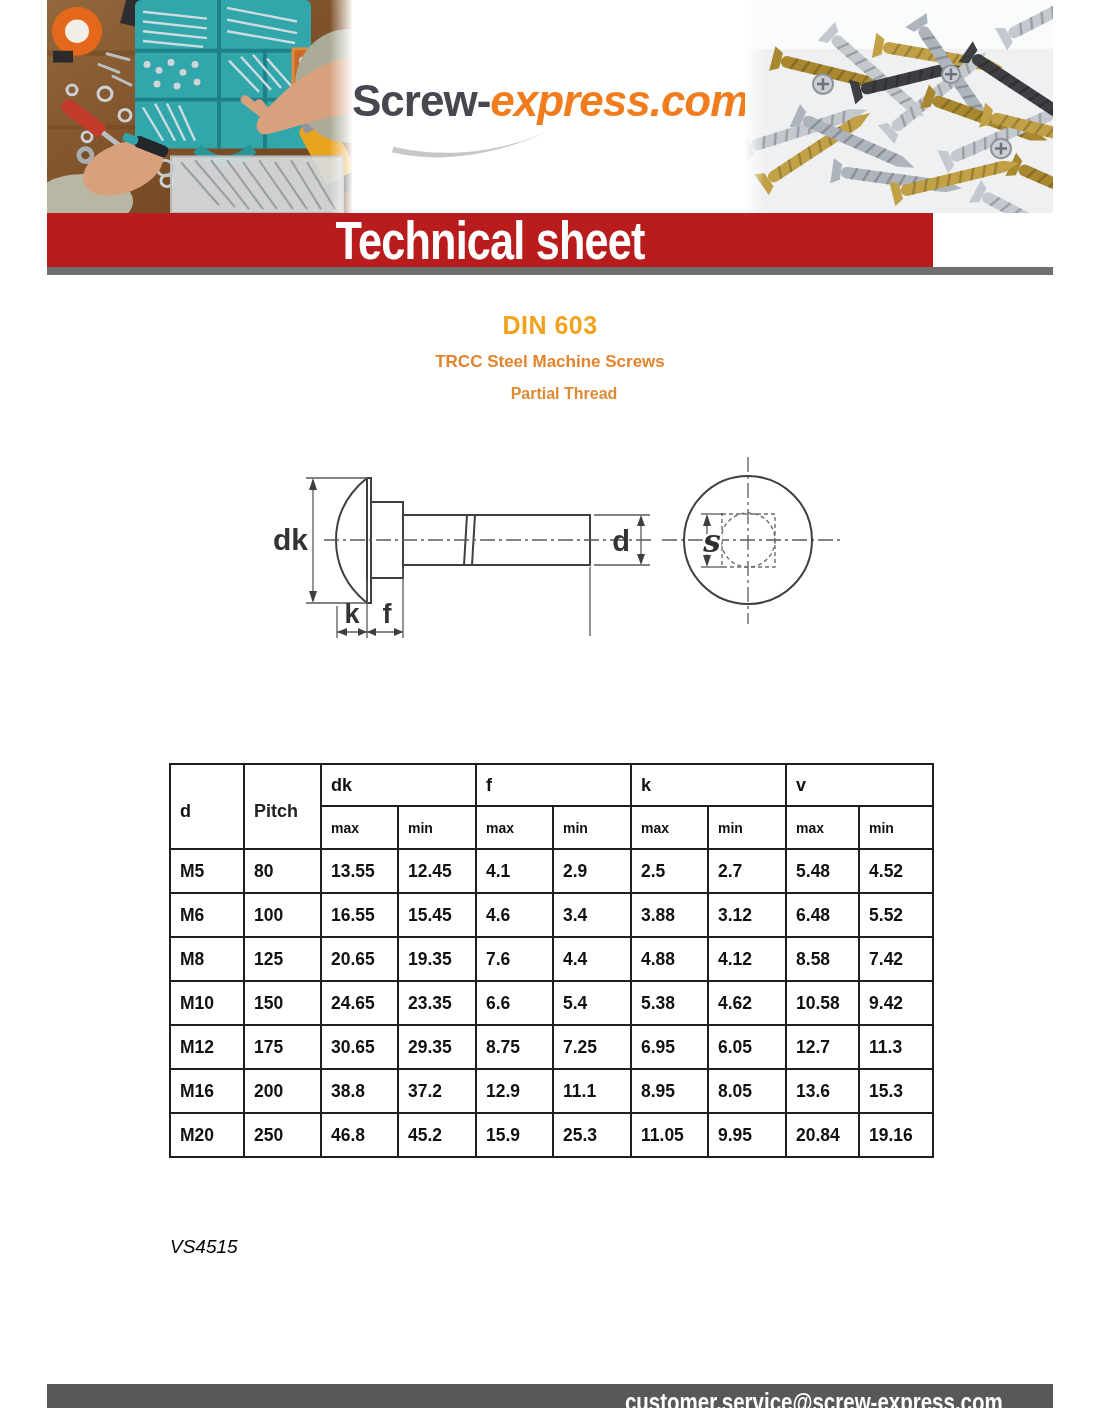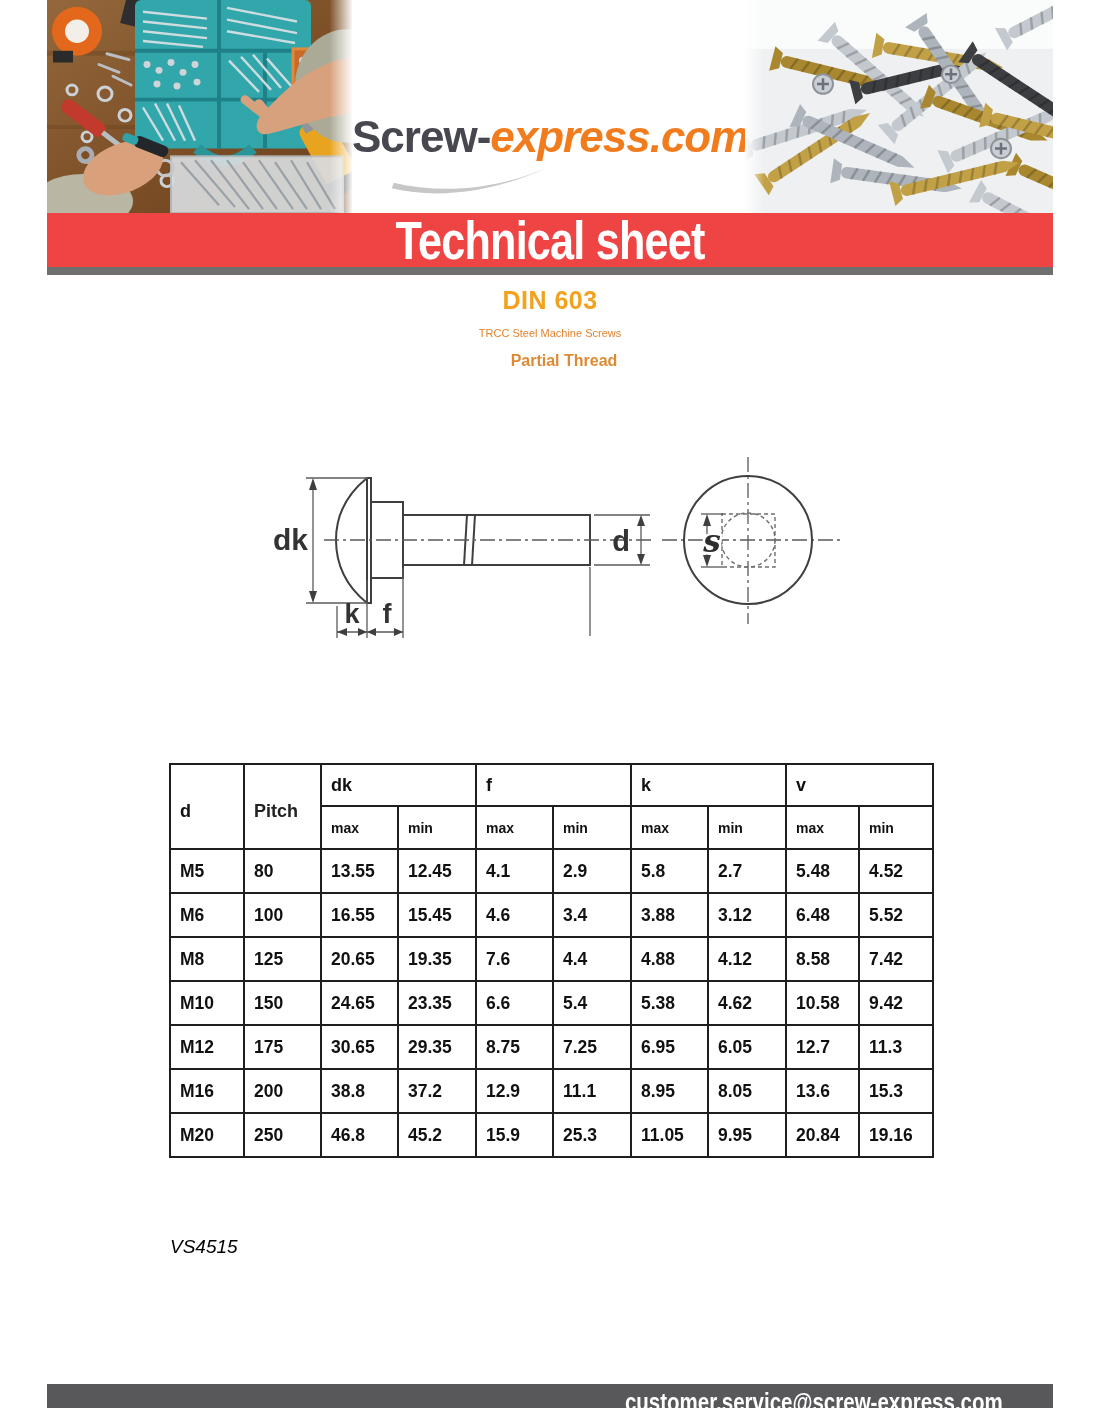--- a/index.html
+++ b/index.html
@@ -5,35 +5,35 @@
   html,body { margin:0; padding:0; background:#ffffff; }
   .page { position:relative; width:1100px; height:1422px; background:#fff; overflow:hidden;
           font-family:"Liberation Sans", sans-serif; }
 
   
   .photo { position:absolute; top:0; height:213px; overflow:hidden; }
   .photo svg { display:block; width:100%; height:100%; }
   .photo-left  { left:47px;  width:305px; }
   .photo-right { left:745px; width:308px; }
 
-  .logo-area { position:absolute; left:352px; top:0; width:393px; height:213px; background:#fff;margin-top:36px; }
+  .logo-area { position:absolute; left:352px; top:0; width:393px; height:213px; background:#fff; }
   .logo-line { margin-top:76px; text-align:center; font-size:44px; font-weight:bold; letter-spacing:-1px; white-space:nowrap; }
   .logo-dark   { color:#47474f; }
   .logo-orange { color:#f07c1e; font-style:italic; }
   .swoosh { display:block; margin:2px 0 0 38px; width:158px; height:32px; }
 
-  .banner { position:absolute; left:47px; top:213px; width:1006px; height:54px; background:#ef4444; text-align:center; }
+  .banner { position:absolute; left:47px; top:213px; width:886px; height:54px; background:#b91c1c; text-align:center; }
   .banner .condensed { display:inline-block; font-size:54px; line-height:54px; font-weight:bold; color:#fff;
                        transform:scaleX(0.8); transform-origin:center; letter-spacing:-1px; white-space:nowrap; }
   .banner-stripe { position:absolute; left:47px; top:267px; width:1006px; height:8px; background:#6F6F6F; }
 
   
-  .title-block { position:absolute; left:0; top:286px; width:1100px; text-align:center; }
+  .title-block { position:absolute; left:0; top:311px; width:1100px; text-align:center; }
   .title-heading { margin:0; font-size:25px; font-weight:bold; color:#F2A21D; letter-spacing:0.5px; }
-  .title-sub1 { margin-top:12px; font-size:11px; font-weight:400; color:#E2832E; }
+  .title-sub1 { margin-top:12px; font-size:17px; font-weight:700; color:#E2832E; }
   .title-sub2 { margin-top:13px; font-size:16px; font-weight:600; color:#DE8A33;padding-left:28px; }
 
   
   .diagram { position:absolute; left:260px; top:440px; width:640px; height:220px; }
   .diagram svg { display:block; width:100%; height:100%; }
   .dim-text { fill:#333; font-family:"Liberation Sans", sans-serif; font-weight:600; }
 
   
   .spec-table { position:absolute; left:169px; top:763px; width:763px; border-collapse:collapse; table-layout:fixed; }
   .spec-table th, .spec-table td { border:2px solid #1e1e1e; background:#fff; color:#111;
@@ -334,21 +334,21 @@
         </tr>
     </thead>
     <tbody>
         <tr>
           <td>M5</td>
           <td>80</td>
           <td>13.55</td>
           <td>12.45</td>
           <td>4.1</td>
           <td>2.9</td>
-          <td>5.8</td>
+          <td>2.5</td>
           <td>2.7</td>
           <td>5.48</td>
           <td>4.52</td>
         </tr>
         <tr>
           <td>M6</td>
           <td>100</td>
           <td>16.55</td>
           <td>15.45</td>
           <td>4.6</td>

